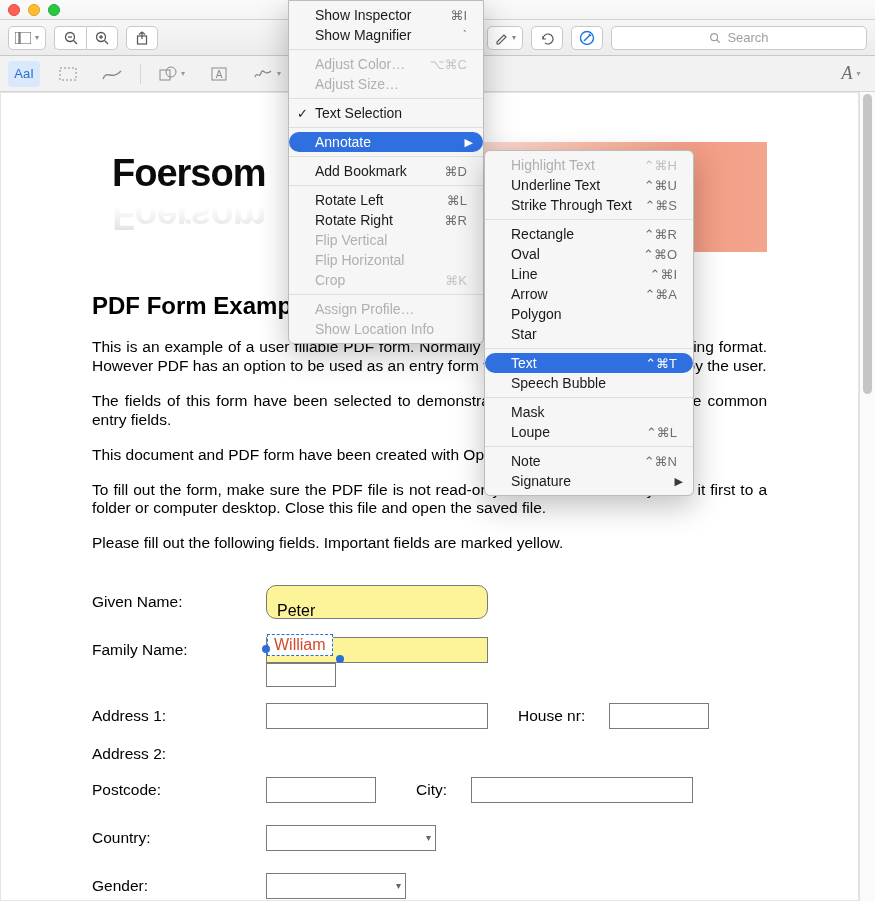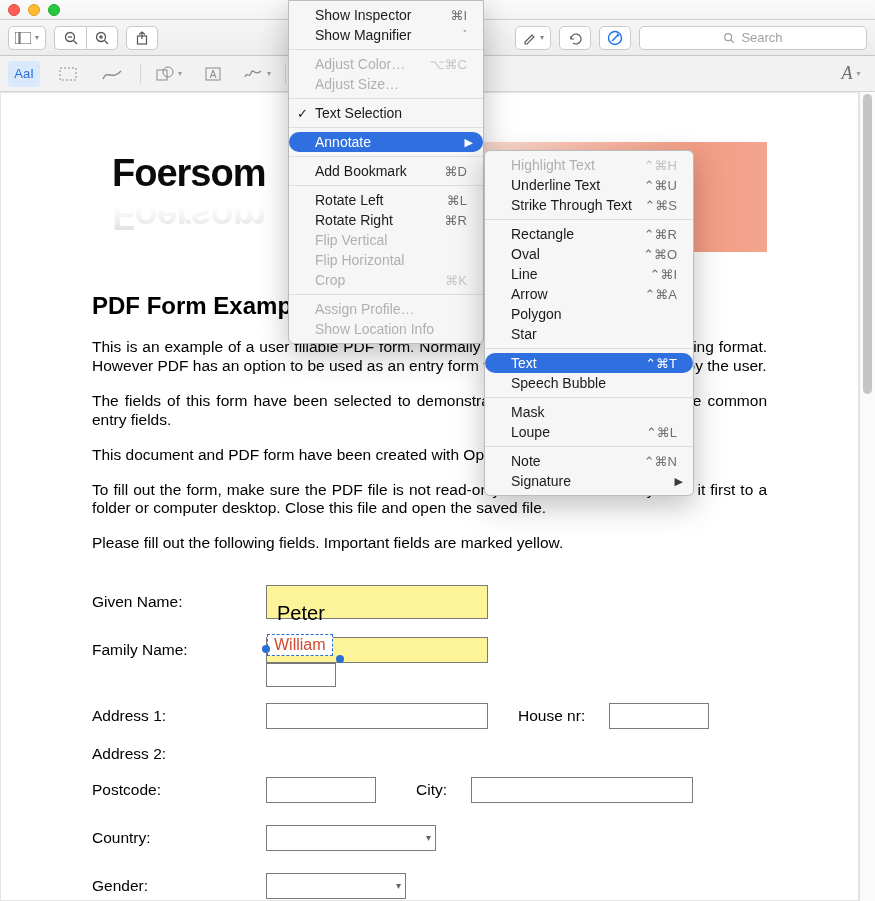--- a/index.html
+++ b/index.html
@@ -53,21 +53,21 @@
     color: #555;
     padding: 0 6px;
   }
   .tb-seg { display: flex; }
   .tb-seg .tb-btn:first-child { border-radius: 5px 0 0 5px; border-right: none; }
   .tb-seg .tb-btn:last-child { border-radius: 0 5px 5px 0; }
   .tb-btn.drop::after { content: "▾"; font-size: 8px; margin-left: 4px; color:#888; }
   .tb-btn.blue { color: #1a73e8; }
   .tb-spacer { flex: 1; }
   .search {
-    height: 24px; width: 228px;
+    height: 24px; width: 256px;
     background: #fff;
     border: 1px solid #c9c9c9;
     border-radius: 5px;
     display: flex; align-items: center; justify-content: center;
     color: #a0a0a0; gap: 6px;
   }
   .search svg { width: 12px; height: 12px; }
 
   
   .markup-bar {
@@ -77,21 +77,21 @@
     display: flex;
     align-items: center;
     padding: 0 8px;
     gap: 12px;
   }
   .mk-btn {
     height: 26px; min-width: 32px;
     display: flex; align-items: center; justify-content: center;
     color: #6e6e6e;
     border-radius: 4px;
-    padding: 0 0;
+    padding: 0 6px;
     text-align: right;
   }
   .mk-btn.active { background: #d9e8fb; color: #2a6fd6; }
   .mk-sep { width: 1px; height: 20px; background: #d5d5d5; }
   .mk-btn.drop::after { content: "▾"; font-size: 8px; margin-left: 4px; color:#9a9a9a; }
   .aa-label { font-family: Georgia, serif; font-style: italic; font-size: 18px; color:#6e6e6e; }
 
   
   .canvas {
     position: absolute;
@@ -161,21 +161,21 @@
     width: 150px;
     font-family: Arial, sans-serif; font-size: 15.5px; color: #000;
   }
   .form-label.inline { width: auto; }
   .field {
     height: 26px;
     border: 1px solid #7a7a7a;
     background: #fff;
   }
   .field.yellow { background: #fdf49a; }
-  .field.val { padding: 16px 10px; font-family: Arial, sans-serif; font-size: 20px; }
+  .field.val { padding: 16px 10px; font-family: Arial, sans-serif; font-size: 16px; border-radius: 10px; }
   .dropdown-arrow::after { content: "▾"; float: right; margin-right: 4px; color:#666; font-size:10px; margin-top:6px; }
   .william-box {
     position: relative;
   }
   .wm-text {
     position: absolute;
     border: 1px dashed #2a6fd6;
     background: #fff;
     padding: 1px 6px;
     font-family: "Helvetica Neue", Arial, sans-serif;

